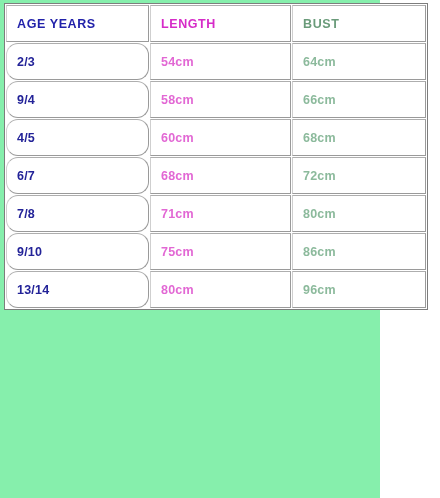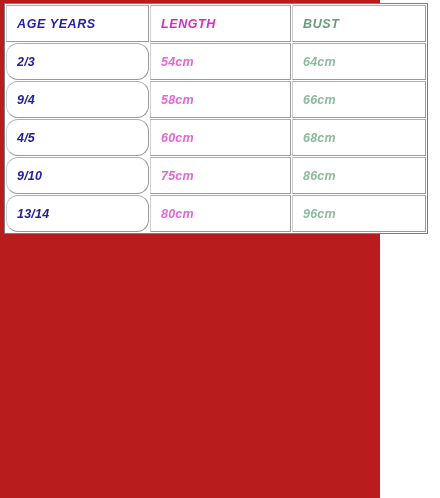--- a/index.html
+++ b/index.html
@@ -12,23 +12,22 @@
     width: 440px;
     height: 498px;
     overflow: hidden;
     font-family: "Liberation Sans", sans-serif;
   }
 
   .page {
     width: 380px;
     height: 498px;
     box-sizing: border-box;
-    background: #b91c1c;
+    background: #86efac;
     position: relative;
-    font-style: italic;
   }
 
   .size-table {
     position: absolute;
     left: 4px;
     top: 3px;
     width: 422px;
     border-collapse: separate;
     border-spacing: 1px;
     background: #ffffff;
@@ -102,20 +101,30 @@
         <td class="col-age">9/4</td>
         <td class="col-length">58cm</td>
         <td class="col-bust">66cm</td>
       </tr>
       <tr>
         <td class="col-age">4/5</td>
         <td class="col-length">60cm</td>
         <td class="col-bust">68cm</td>
       </tr>
       <tr>
+        <td class="col-age">6/7</td>
+        <td class="col-length">68cm</td>
+        <td class="col-bust">72cm</td>
+      </tr>
+      <tr>
+        <td class="col-age">7/8</td>
+        <td class="col-length">71cm</td>
+        <td class="col-bust">80cm</td>
+      </tr>
+      <tr>
         <td class="col-age">9/10</td>
         <td class="col-length">75cm</td>
         <td class="col-bust">86cm</td>
       </tr>
       <tr>
         <td class="col-age">13/14</td>
         <td class="col-length">80cm</td>
         <td class="col-bust">96cm</td>
       </tr>
     </tbody>

